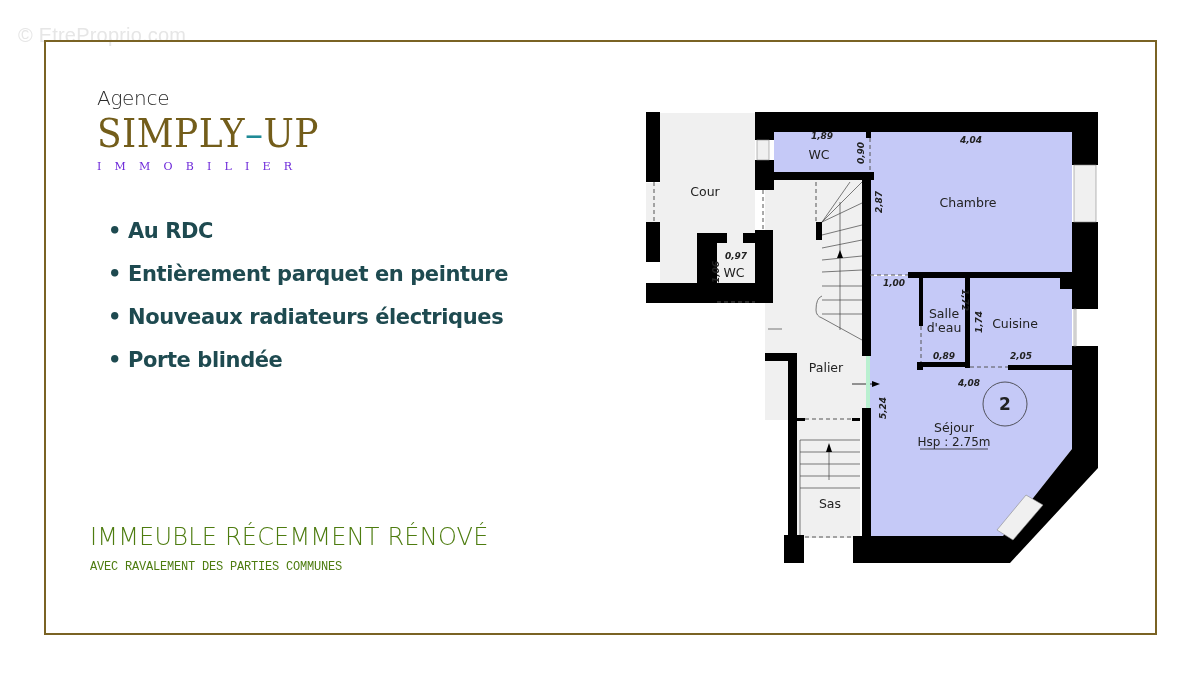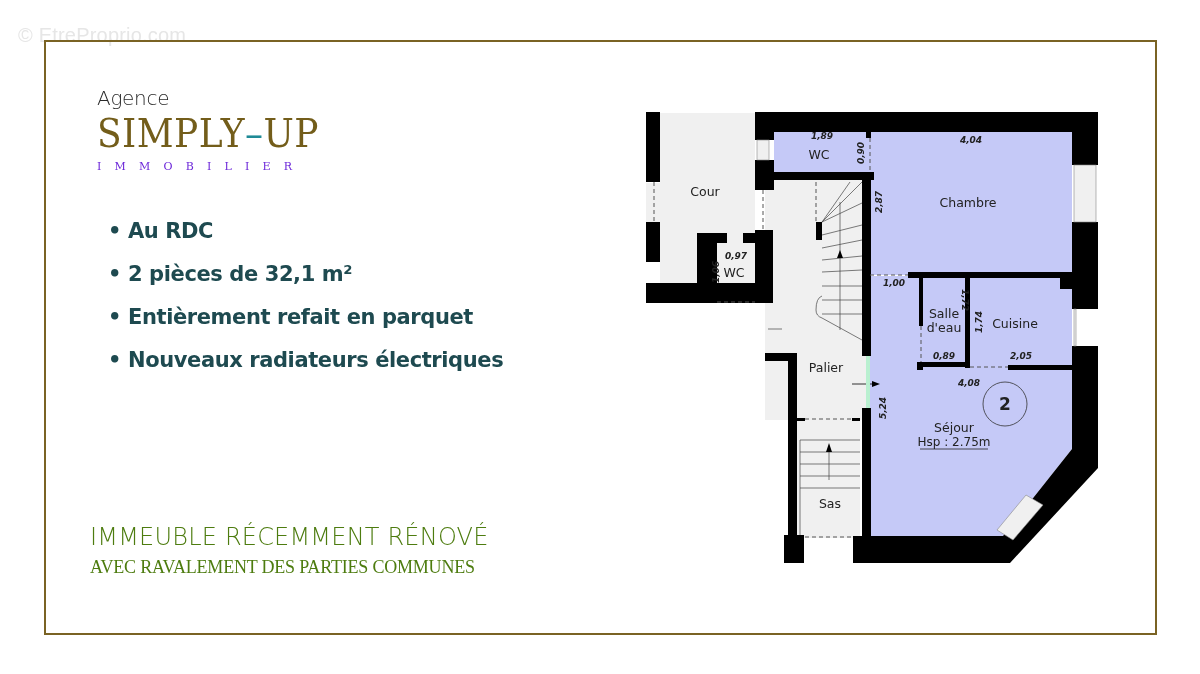--- a/index.html
+++ b/index.html
@@ -9,42 +9,42 @@
   .logo { position:absolute; left:97px; top:86px; }
   .logo-agence { font-family:"DejaVu Sans", sans-serif; font-size:20px; color:#2a2a2a; font-weight:300; line-height:24px; letter-spacing:-0.3px; }
   .logo-brand { font-family:"DejaVu Serif", serif; font-size:40px; color:#735d1a; line-height:42px; margin-top:2px; letter-spacing:0.5px; transform:scaleX(0.9); transform-origin:left; white-space:nowrap; }
   .logo-brand .dash { color:#1f8a96; }
   .logo-sub { font-family:"DejaVu Serif", serif; font-size:11px; color:#6d28d9; letter-spacing:13.2px; margin-top:6px; white-space:nowrap; }
   .features { position:absolute; left:104px; top:211px; margin:4px; padding:0; list-style:none; }
   .features li { font-family:"DejaVu Sans", sans-serif; font-weight:bold; font-size:21px; color:#1e4a50; height:43px; line-height:32px; white-space:nowrap; letter-spacing:-0.4px; }
   .features li .bullet { display:inline-block; width:20px; }
   .building { position:absolute; left:90px; top:520px; color:#4d7c0f; }
   .building .l1 { font-family:"DejaVu Sans", sans-serif; font-size:24px; font-weight:300; line-height:34px; letter-spacing:0.2px; white-space:nowrap; }
-  .building .l2 { font-family:Liberation Serif, serif; font-size:18px; line-height:26px; white-space:nowrap; letter-spacing:-0.2px; }
+  .building .l2 { font-family:Liberation Mono, monospace; font-size:12px; line-height:26px; white-space:nowrap; letter-spacing:-0.2px; }
   .plan { position:absolute; left:0; top:0; }
   .plan text { font-family:"DejaVu Sans", sans-serif; }
 </style>
 </head>
 <body>
 
 <div class="watermark">© EtreProprio.com</div>
 
 <div class="frame"></div>
 
 <div class="logo">
   <div class="logo-agence">Agence</div>
   <div class="logo-brand"><span>SIMPLY</span><span class="dash">–</span><span>UP</span></div>
   <div class="logo-sub">IMMOBILIER</div>
 </div>
 
 <ul class="features">
   <li><span class="bullet">•</span><span>Au RDC</span></li>
-  <li><span class="bullet">•</span><span>2 pièces de 32,1 m²</span></li>
-  <li><span class="bullet">•</span><span>Entièrement refait en parquet</span></li>
+  <li><span class="bullet">•</span><span>Entièrement parquet en peinture</span></li>
   <li><span class="bullet">•</span><span>Nouveaux radiateurs électriques</span></li>
+  <li><span class="bullet">•</span><span>Porte blindée</span></li>
 </ul>
 
 <div class="building">
   <div class="l1">IMMEUBLE RÉCEMMENT RÉNOVÉ</div>
   <div class="l2">AVEC RAVALEMENT DES PARTIES COMMUNES</div>
 </div>
 
 <svg class="plan" width="1200" height="674" viewBox="0 0 1200 674">
 
   <g fill="#f0f0f0">

